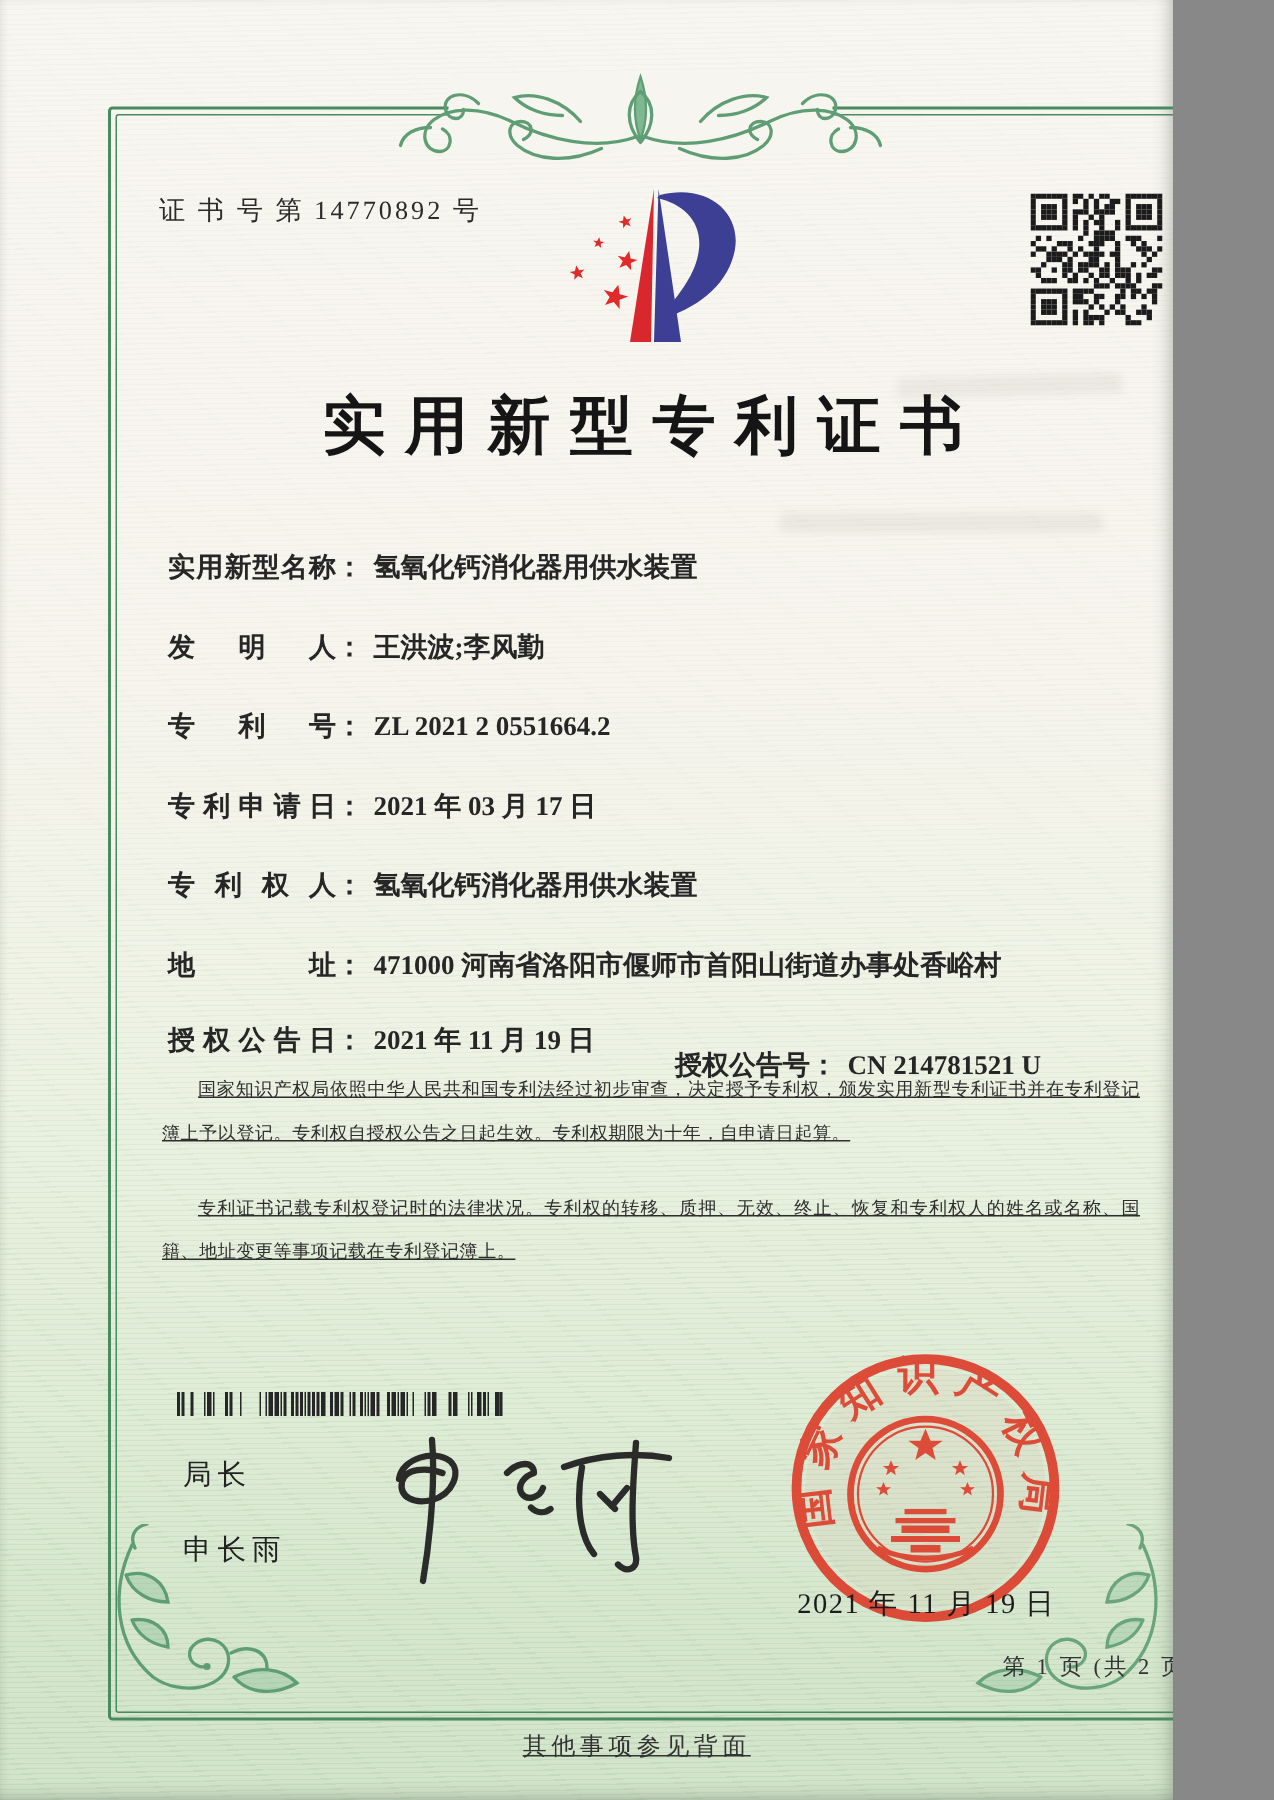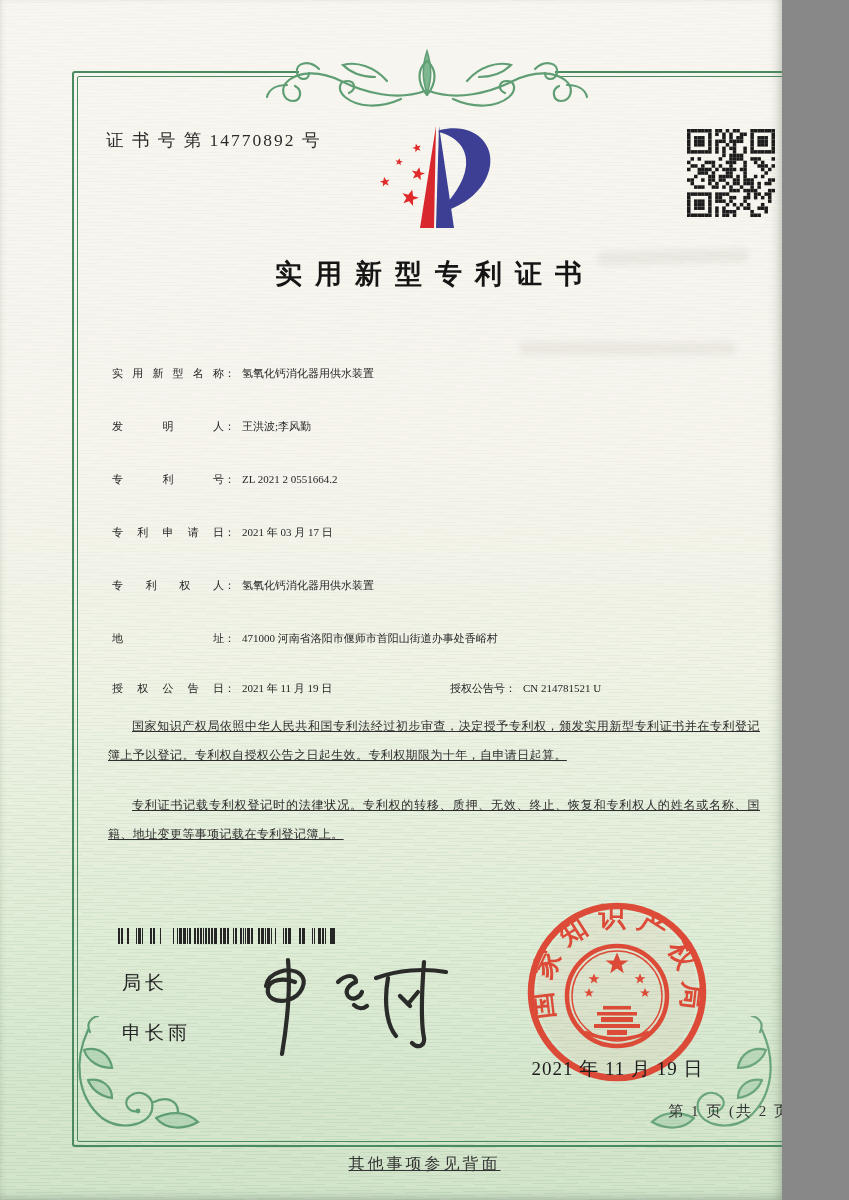--- a/index.html
+++ b/index.html
@@ -13,25 +13,25 @@
   .page::before{
     content:'';position:absolute;inset:0;pointer-events:none;
     background:repeating-linear-gradient(179deg, rgba(110,165,120,0) 0 2.6px, rgba(110,165,120,.14) 2.6px 3.4px);
     -webkit-mask-image:linear-gradient(180deg,rgba(0,0,0,.25) 0%,rgba(0,0,0,.30) 45%,rgba(0,0,0,.75) 70%,#000 100%);
     mask-image:linear-gradient(180deg,rgba(0,0,0,.25) 0%,rgba(0,0,0,.30) 45%,rgba(0,0,0,.75) 70%,#000 100%);
   }
   .border-frame{position:absolute;left:72px;top:71px;width:726px;height:1072px;border:2px solid #4a8a60;border-radius:3px;}
   .border-frame::after{content:'';position:absolute;inset:3px;border:1.4px solid #4a8a60;border-radius:2px;}
   .abs{position:absolute;}
   .cert-no{left:106px;top:128px;font-size:17.5px;letter-spacing:2px;color:#2b2b2b;}
-  .title{left:72px;top:256px;width:726px;text-align:center;font-size:27px;font-weight:700;letter-spacing:13px;color:#151515;margin:0;}
-  .row{left:112px;font-size:11px;white-space:nowrap;color:#262626;}
+  .title{left:72px;top:256px;width:726px;text-align:center;font-size:42px;font-weight:700;letter-spacing:13px;color:#151515;margin:0;}
+  .row{left:112px;font-size:18px;white-space:nowrap;color:#262626;font-weight:bold;}
   .row .label{display:inline-block;width:112px;text-align:justify;text-align-last:justify;vertical-align:bottom;}
   .row .colon{display:inline-block;margin-right:7px;}
-  .pair2{position:absolute;left:338px;top:0;white-space:nowrap;}
+  .pair2{position:absolute;left:338px;top:17px;white-space:nowrap;}
   .para{left:108px;width:652px;font-size:12px;line-height:29px;letter-spacing:.4px;text-indent:2em;color:#2e2e2e;text-align:justify;margin:0;text-decoration:underline;}
   .director-title{left:122px;top:970px;font-size:19px;letter-spacing:4px;color:#222;}
   .director-name{left:122px;top:1020px;font-size:19px;letter-spacing:4px;color:#222;}
   .seal-date{left:505px;top:1056px;width:225px;text-align:center;font-size:19px;letter-spacing:1px;color:#1c1c1c;}
   .page-num{left:72px;top:1102px;width:726px;text-align:right;font-size:15px;letter-spacing:2px;color:#333;}
   .back-note{left:0;top:1154px;width:849px;text-align:center;font-size:16px;letter-spacing:3px;color:#333;text-decoration:underline;}
   .smudge{position:absolute;background:#97938a;opacity:.12;filter:blur(3px);border-radius:3px;}
 </style>
 </head>
 <body>

